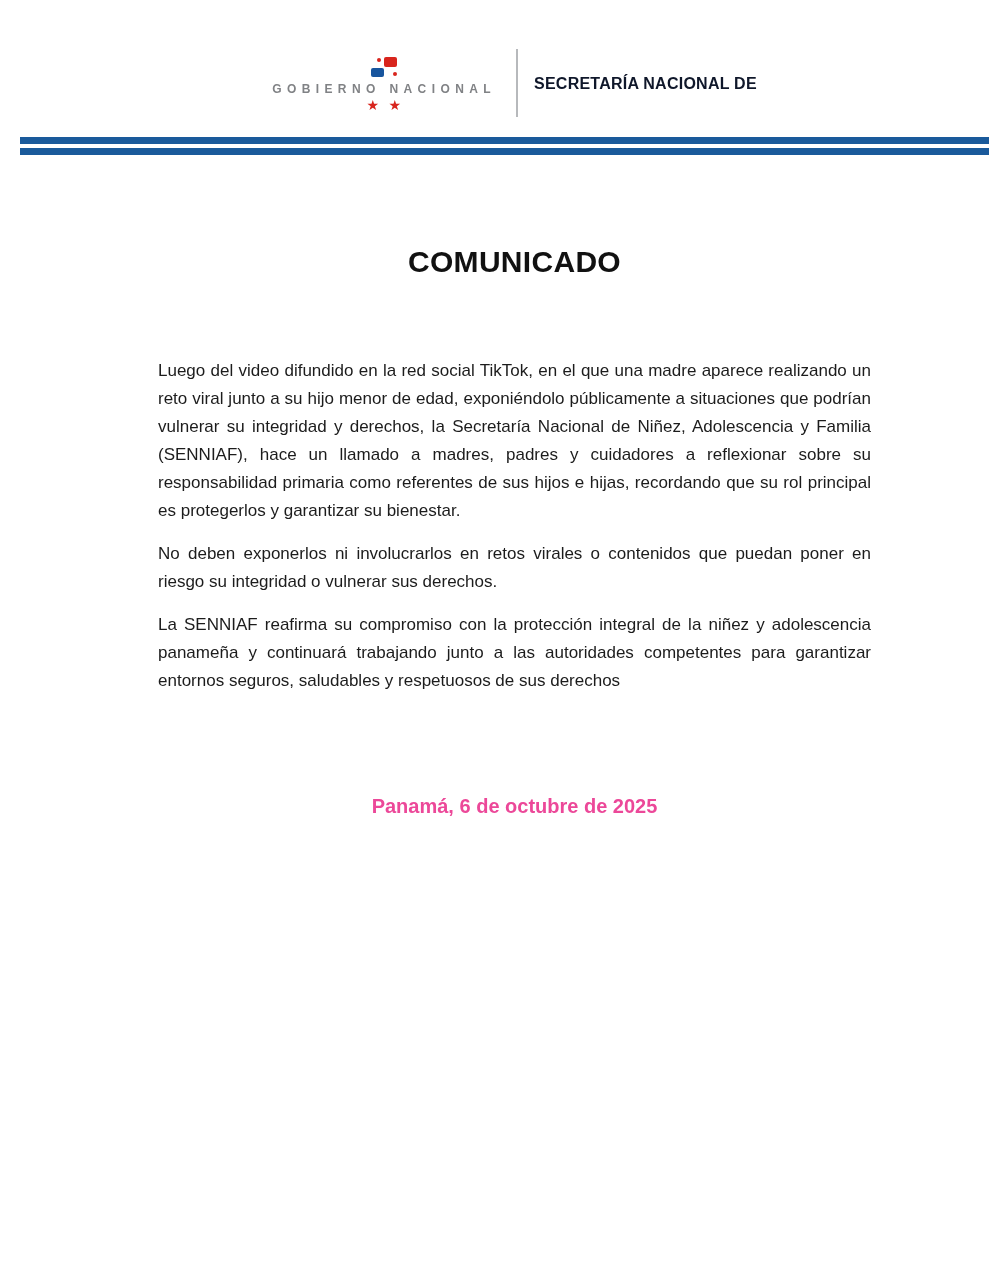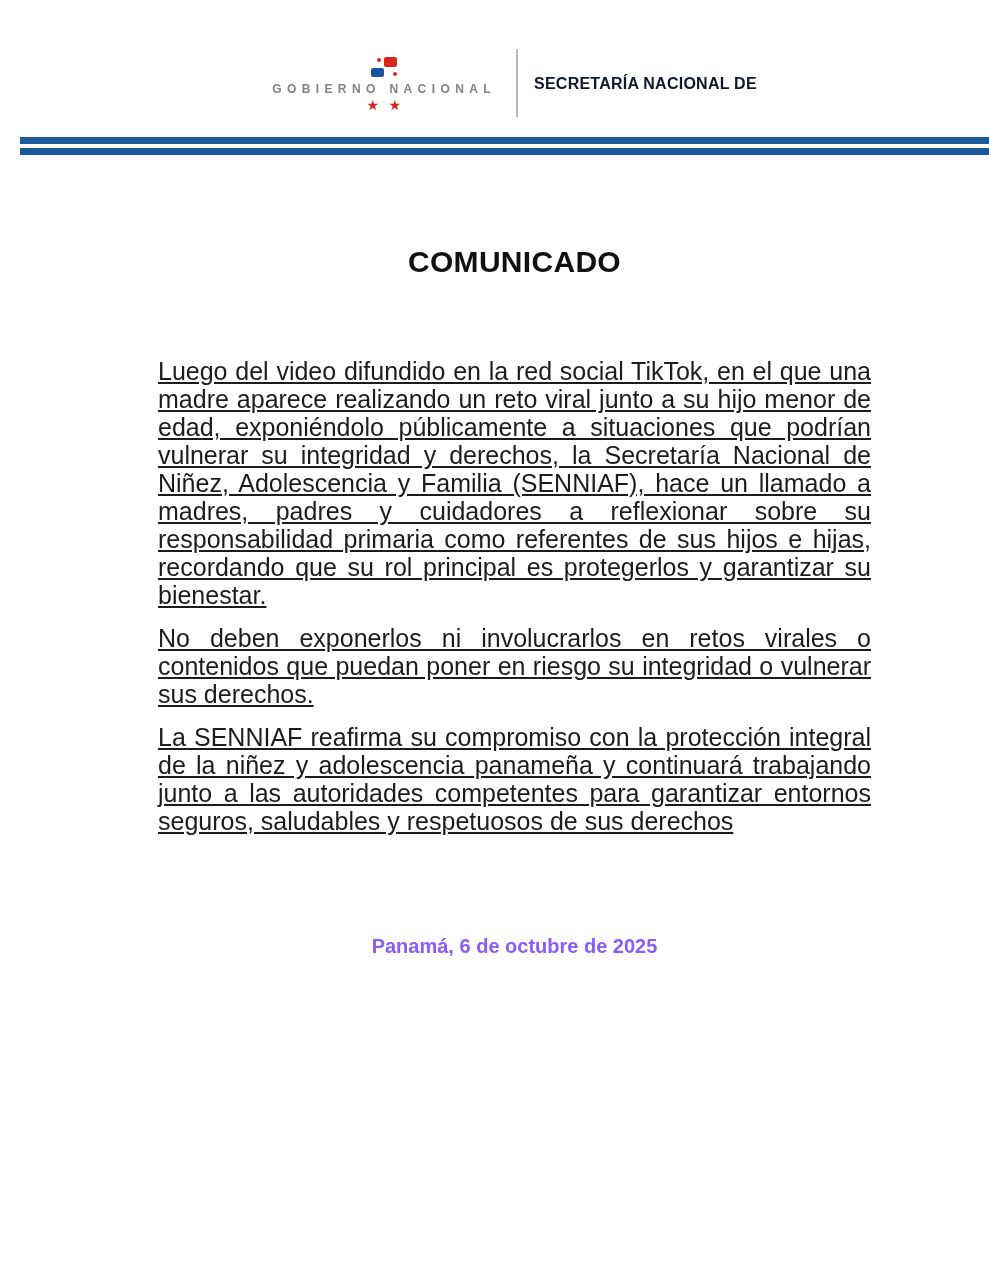--- a/index.html
+++ b/index.html
@@ -106,32 +106,31 @@
     font-weight: 800;
     color: #111111;
     letter-spacing: 0.01em;
   }
   .body-text {
     margin: 78px 138px 0 138px;
     width: 713px;
   }
   .body-text p {
     margin: 0 0 15px 0;
-    font-size: 25px;
+    font-size: 17px;
     line-height: 28px;
     text-align: justify;
     color: #1c1c1c;
-    text-decoration: underline;
   }
   .date-line {
     margin-top: 100px;
     text-align: center;
     font-size: 20px;
     font-weight: 700;
-    color: #8b5cf6;
+    color: #ec4899;
   }
 </style>
 </head>
 <body>
 
 <div class="page">
 
   <div class="header">
 
     <div class="logo-left">

